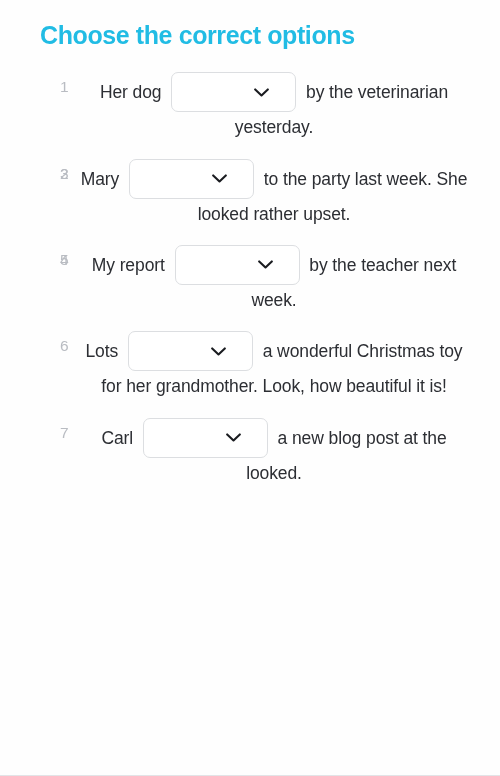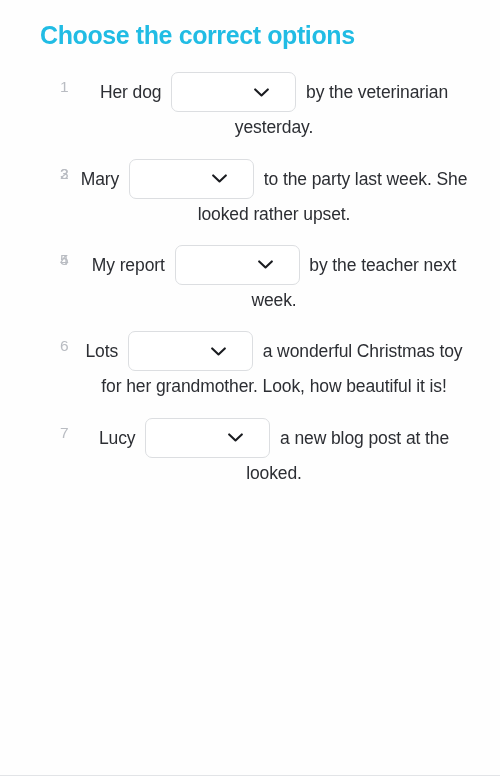--- a/index.html
+++ b/index.html
@@ -159,21 +159,21 @@
             <span class="chev">
               <svg viewBox="0 0 15 9" width="15" height="9">
                 <path d="M1.2 1.4 L7.5 7.4 L13.8 1.4" fill="none" stroke="#1a1c20" stroke-width="2.1" stroke-linecap="round" stroke-linejoin="round"></path>
               </svg>
             </span>
           </span><span class="seg"> a wonderful Christmas toy for her grandmother. Look, how beautiful it is!</span></span>
     </li>
 
     <li class="q">
       <span class="q-num">7</span>
-      <span class="q-body"><span class="seg">Lucy </span><span class="dropdown">
+      <span class="q-body"><span class="seg">Carl </span><span class="dropdown">
             <span class="chev">
               <svg viewBox="0 0 15 9" width="15" height="9">
                 <path d="M1.2 1.4 L7.5 7.4 L13.8 1.4" fill="none" stroke="#1a1c20" stroke-width="2.1" stroke-linecap="round" stroke-linejoin="round"></path>
               </svg>
             </span>
           </span><span class="seg"> a new blog post at the looked.</span></span>
     </li>
 
   </ol>
 

